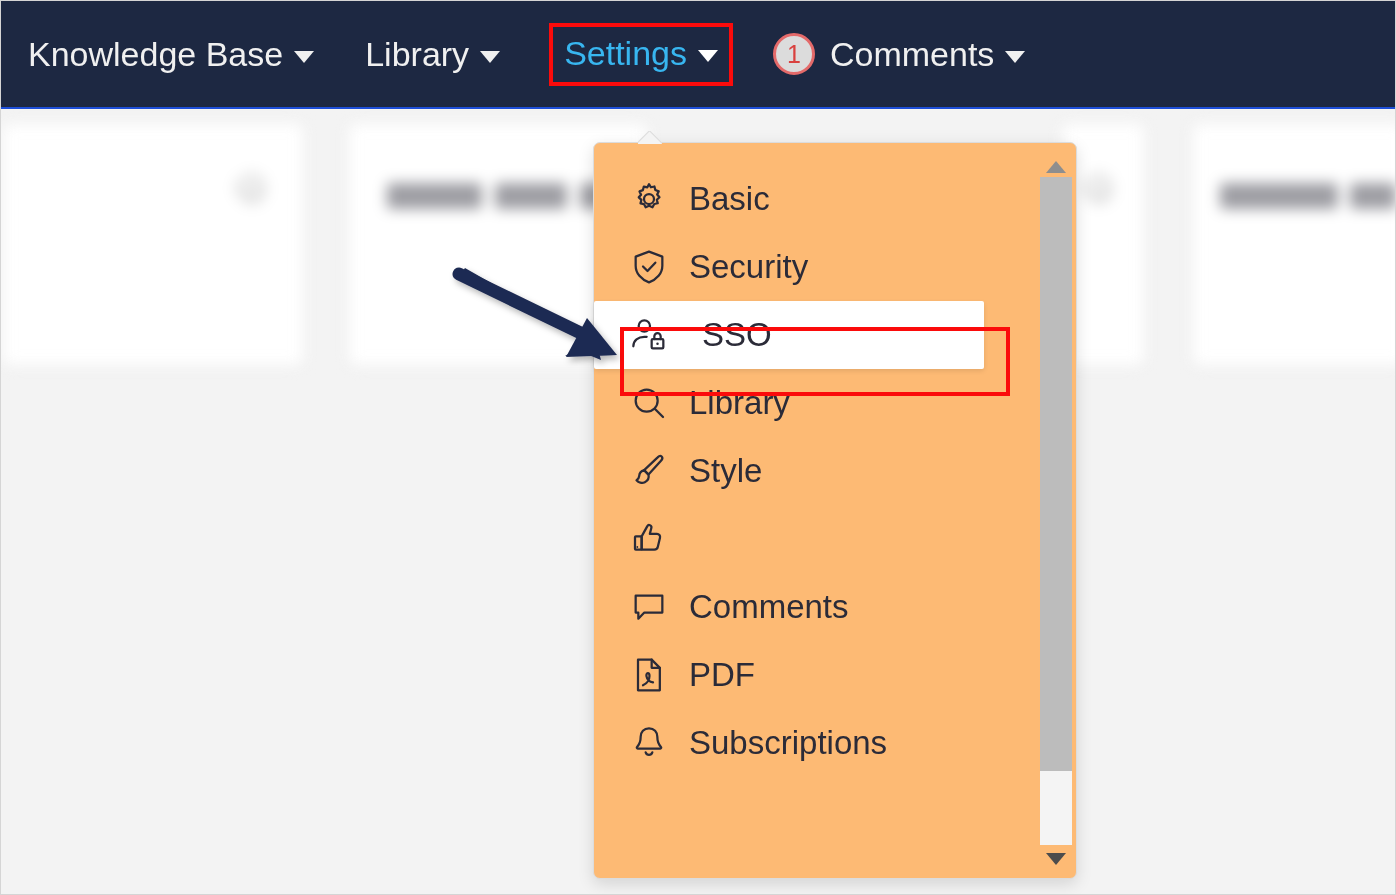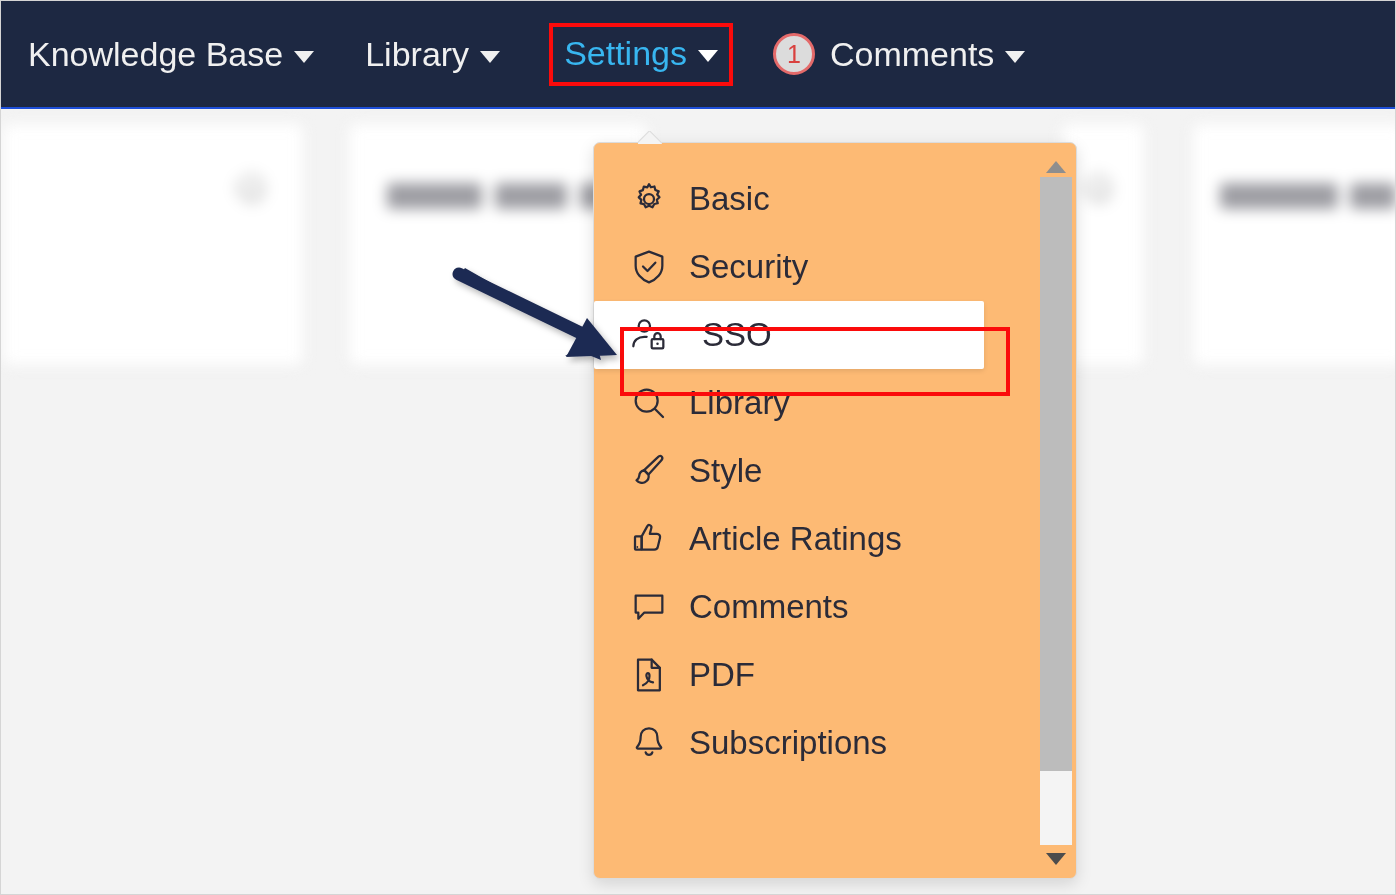--- a/index.html
+++ b/index.html
@@ -353,21 +353,20 @@
       </div>
 
       <div class="menu-item">
         <span class="mi-icon">
           <svg width="40" height="40" viewBox="0 0 24 24" fill="none" stroke="#2b2b38" stroke-width="1.35" stroke-linecap="round" stroke-linejoin="round">
             <path d="M7.6 10.4l3.4-6.1c.3-.6 1-.9 1.6-.6.7.3 1 1 .8 1.7l-.9 3.5h4.3c1.2 0 2.1 1.1 1.8 2.3l-1.3 5.4c-.2 1-1.1 1.7-2.1 1.7H7.6z"></path>
             <rect x="3.6" y="10.4" width="4" height="8" rx="0.5"></rect>
             <circle cx="5" cy="16.8" r="0.55" fill="#2b2b38" stroke="none"></circle>
           </svg>
         </span>
-        <span>Article Ratings</span>
       </div>
 
       <div class="menu-item">
         <span class="mi-icon">
           <svg width="40" height="40" viewBox="0 0 24 24" fill="none" stroke="#2b2b38" stroke-width="1.35" stroke-linecap="round" stroke-linejoin="round">
             <path d="M4 5.2h16v10.1H9.2L5.6 19v-3.7H4z"></path>
           </svg>
         </span>
         <span>Comments</span>
       </div>

